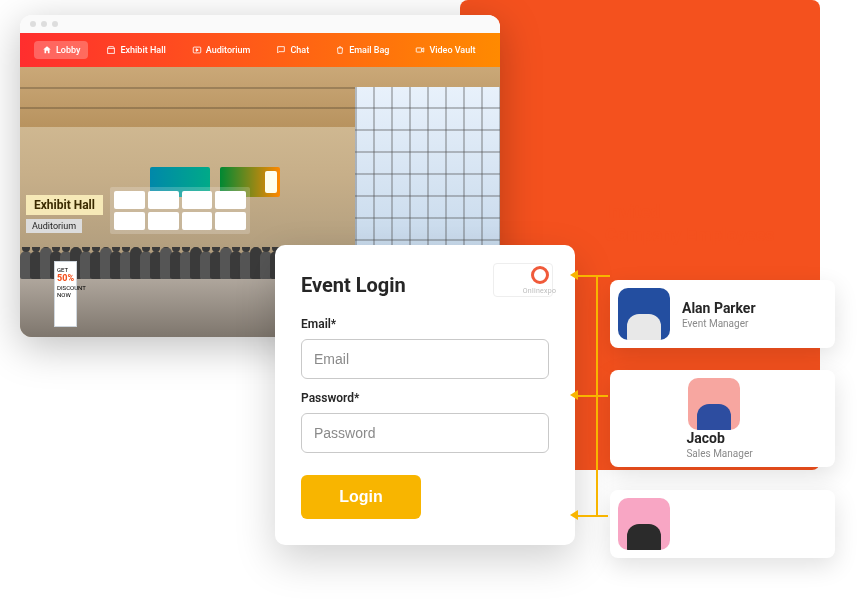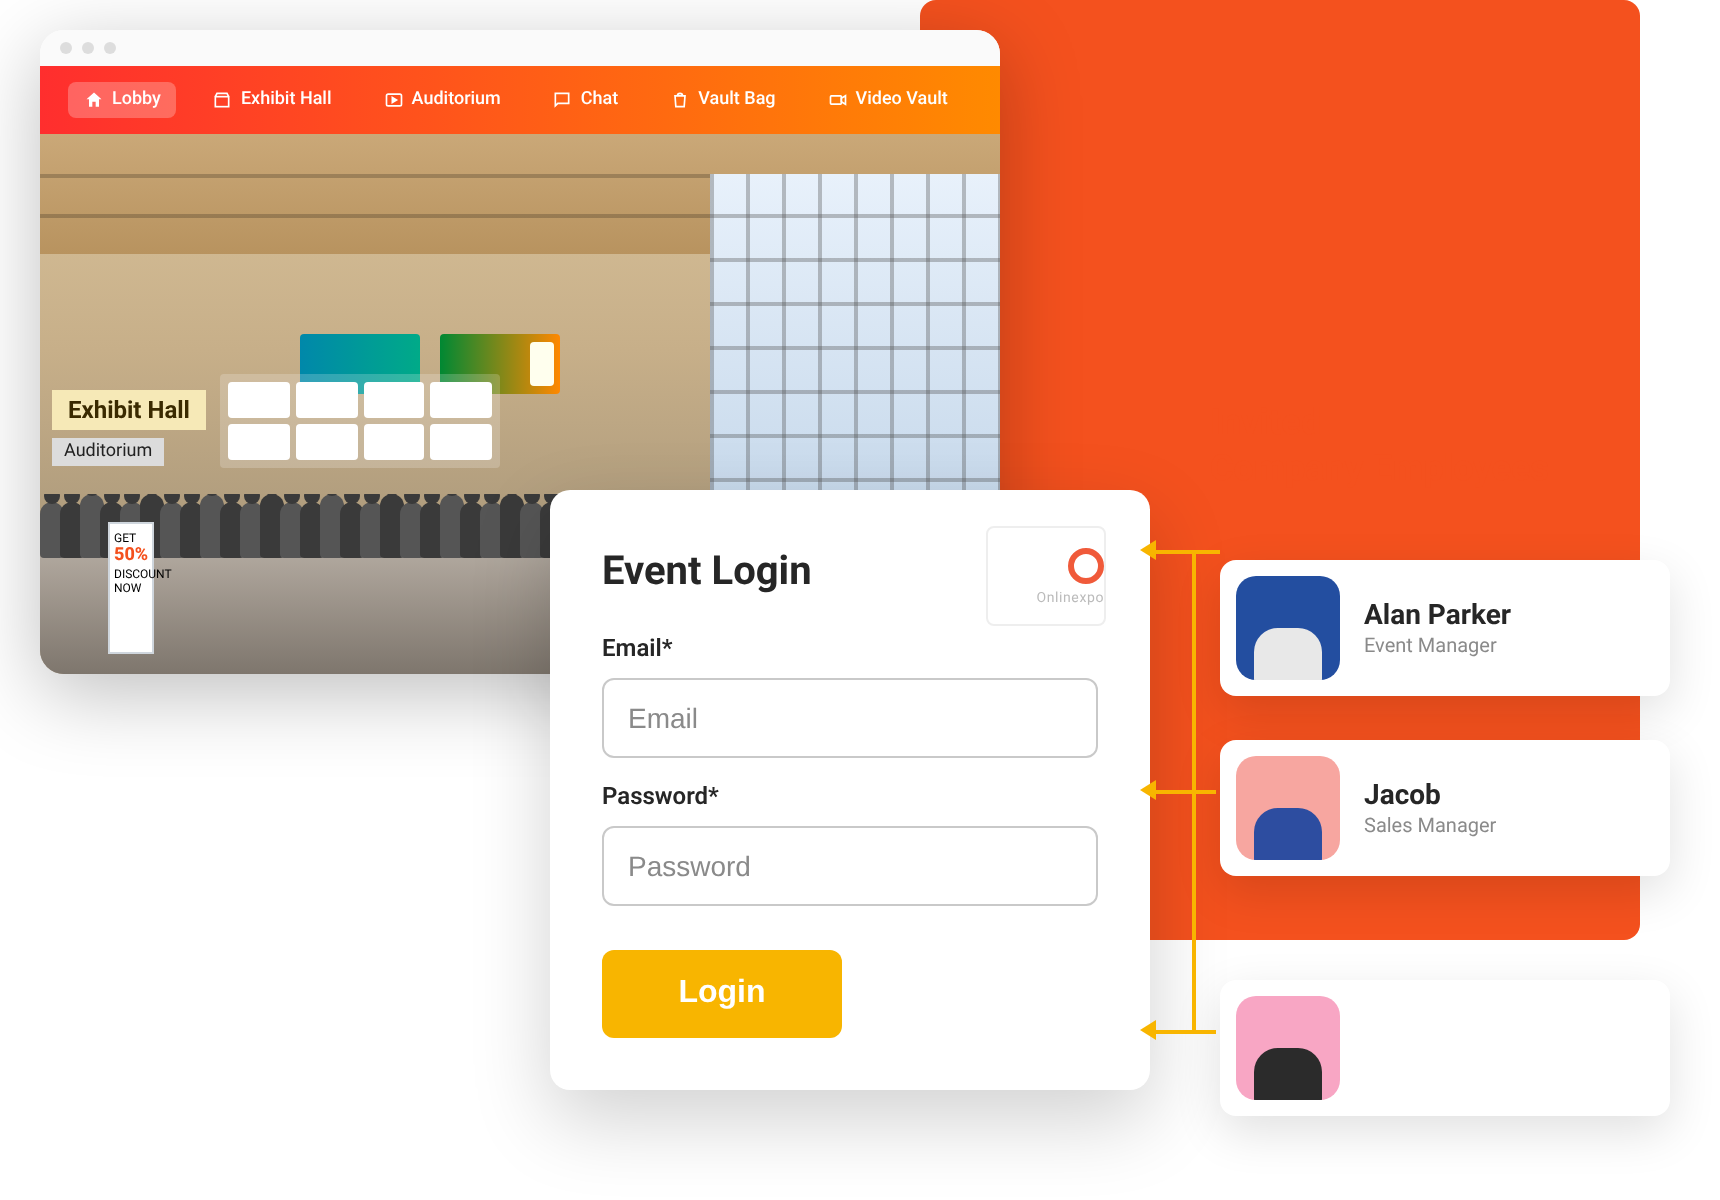--- a/index.html
+++ b/index.html
@@ -125,23 +125,23 @@
     position: absolute;
     left: 275px; top: 245px;
     width: 300px;
     background: #fff;
     border-radius: 10px;
     box-shadow: 0 15px 40px rgba(0,0,0,.18);
     padding: 28px 26px 26px;
   }
   .login-card .logo-sq{
     position:absolute; right:22px; top:18px;
-    width:60px; height:50px;
+    width:60px; height:34px;
     border:1px solid #eee; border-radius:4px;
-    display:flex; flex-direction:column; align-items:flex-end; justify-content:center;
+    display:flex; flex-direction:column; align-items:center; justify-content:center;
     gap:3px;
     padding-left:33px;
   }
   .logo-sq .ring{ width:18px; height:18px; border:3px solid #f05a3a; border-radius:50%; }
   .logo-sq .brand{ font-size:7px; color:#bbb; letter-spacing:.3px; }
   .login-title { font-size: 20px; font-weight: 700; color:#262626; margin-bottom: 20px; }
   .field-label { font-size: 12px; font-weight: 600; color:#262626; margin: 12px 0 8px; display:block;}
   .field-input {
     width:100%; height:40px; padding:0 12px;
     border:1px solid #c9c9c9; border-radius:6px;
@@ -174,21 +174,21 @@
   .emp-card .avatar {
     width:52px; height:52px; border-radius:10px;
     margin-right:12px;
     display:flex; align-items:flex-end; justify-content:center;
     overflow:hidden;
   }
   .avatar .body{ width:34px; height:26px; border-radius:12px 12px 0 0;}
   .emp-card .info .name{ font-size:14px; font-weight:700; color:#262626; }
   .emp-card .info .role{ font-size:10px; color:#8a8a8a; margin-top:2px; }
   #emp1{ left:610px; top:280px; } #emp1 .avatar{ background:#234ea0;} #emp1 .body{background:#e8e8e8;}
-  #emp2{ left:610px; top:370px; } #emp2 .avatar{ background:#f7a6a0;} #emp2 .body{background:#2d4da0;}
+  #emp2{ left:610px; top:370px;flex-direction:column; } #emp2 .avatar{ background:#f7a6a0;} #emp2 .body{background:#2d4da0;}
   #emp3{ left:610px; top:490px; } #emp3 .avatar{ background:#f8a6c4;} #emp3 .body{background:#2b2b2b;}
 
   
   .wire{ position:absolute; border:1px solid #f8b500; }
   .wire.h{ height:0; } .wire.v{ width:0; }
   .arrow-l{ position:absolute; width:0; height:0; border-top:5px solid transparent; border-bottom:5px solid transparent; border-right:8px solid #f8b500; }
 </style>
 </head>
 <body>
 
@@ -235,21 +235,21 @@
       </span>
       <span>Chat</span>
     </div>
     <div class="nav-item">
       <span class="nav-icon">
         <svg viewBox="0 0 24 24" width="10" height="10" fill="none" stroke="#fff" stroke-width="2">
             <path d="M6 7h12l-1 13H7z"></path>
             <path d="M9 7a3 3 0 016 0"></path>
           </svg>
       </span>
-      <span>Vault Bag</span>
+      <span>Email Bag</span>
     </div>
     <div class="nav-item">
       <span class="nav-icon">
         <svg viewBox="0 0 24 24" width="10" height="10" fill="none" stroke="#fff" stroke-width="2">
             <rect x="3" y="7" width="13" height="10" rx="1"></rect>
             <path d="M16 10l5-3v10l-5-3z"></path>
           </svg>
       </span>
       <span>Video Vault</span>
     </div>

